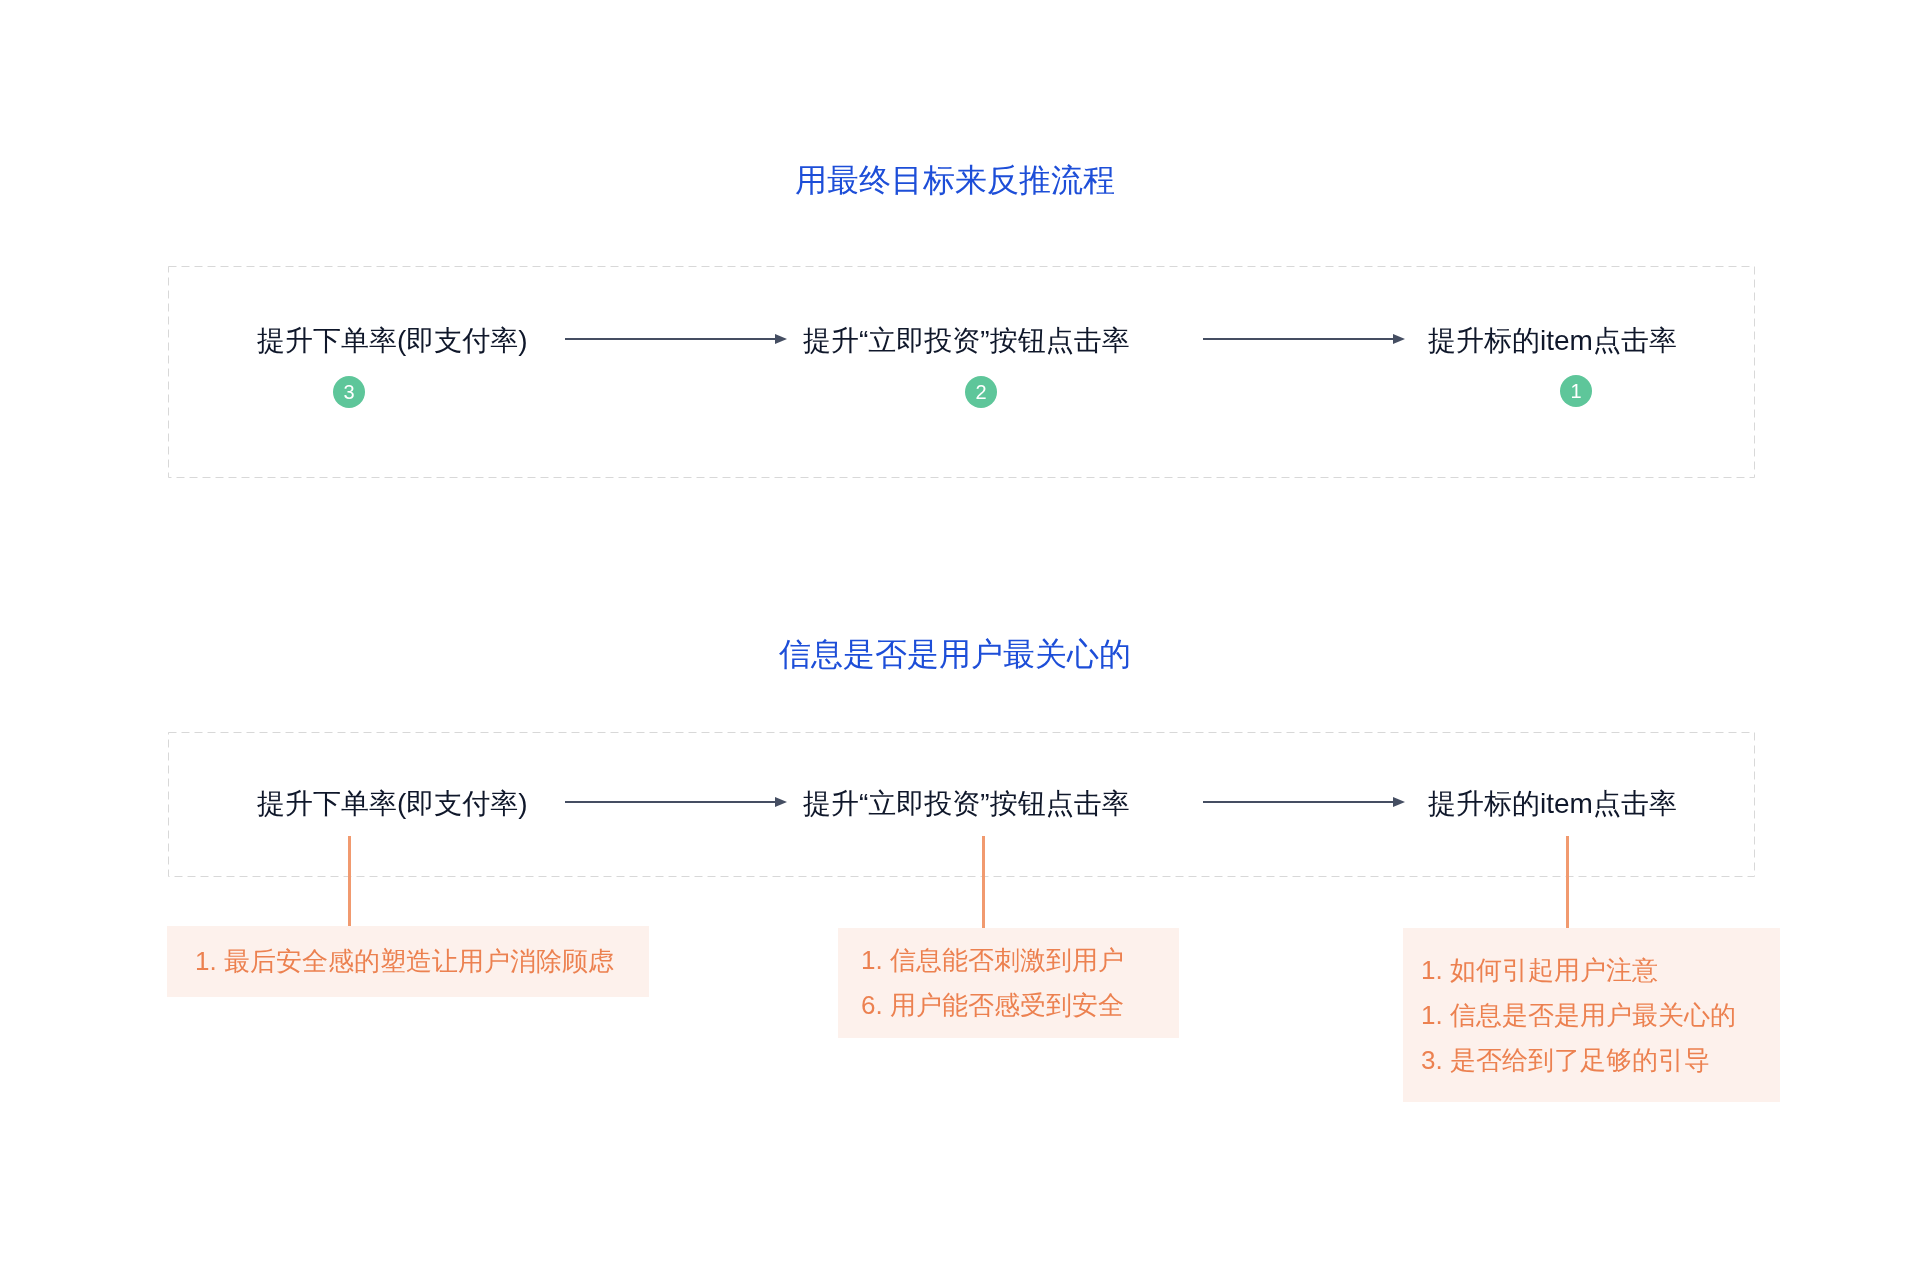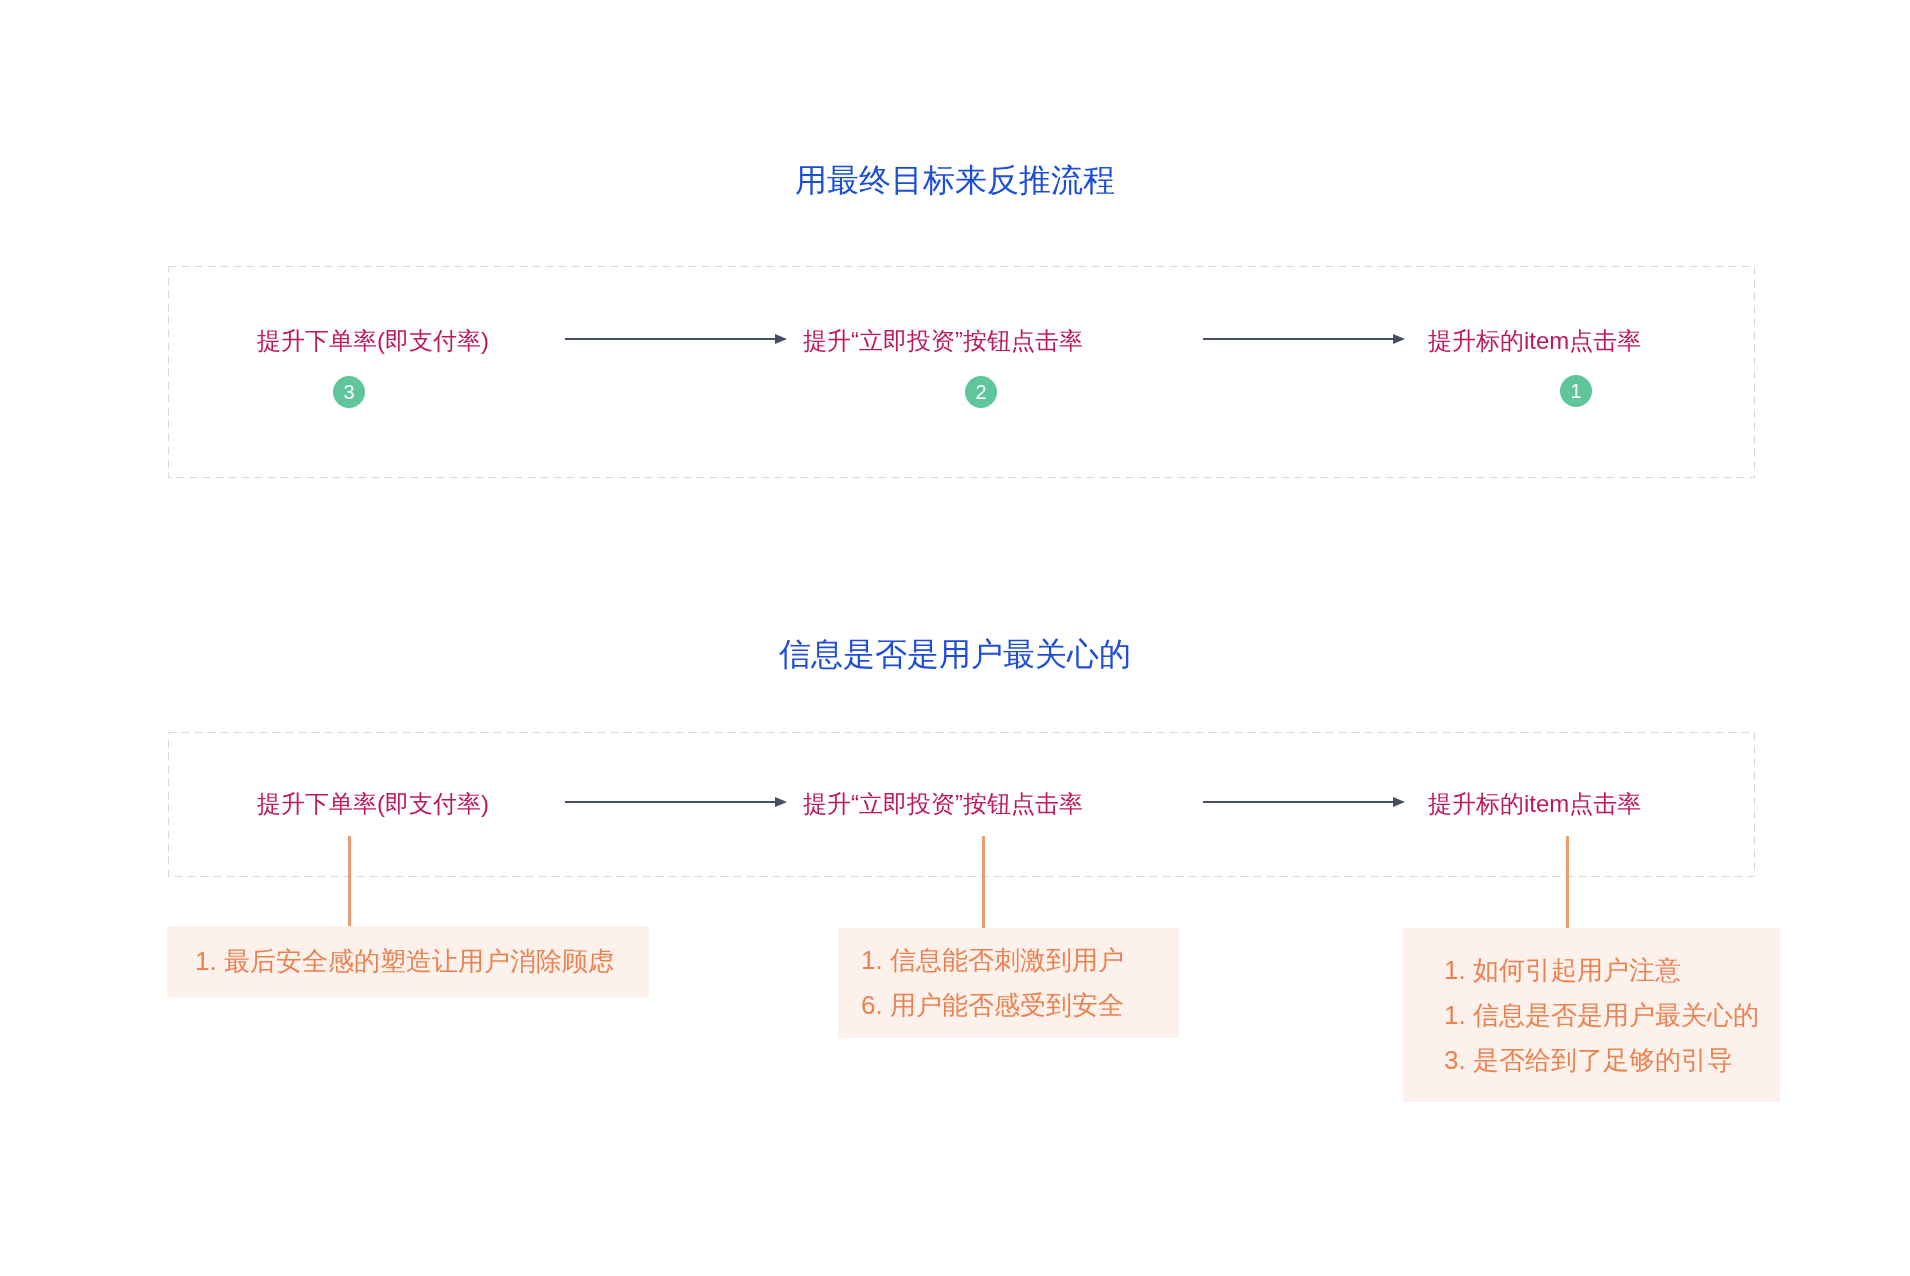--- a/index.html
+++ b/index.html
@@ -24,22 +24,22 @@
   }
   .dashed-box { position: absolute; }
   .dashed-box rect {
     fill: none;
     stroke: #d8d8d8;
     stroke-width: 1;
     stroke-dasharray: 8 5;
   }
   .node {
     position: absolute;
-    font-size: 24px;
-    color: #be185d;
+    font-size: 28px;
+    color: #0f172a;
     line-height: 32px;
     white-space: nowrap;
   }
   .arrow { position: absolute; }
   .arrow line { stroke: #454e62; stroke-width: 2; }
   .arrow polygon { fill: #454e62; }
   .badge {
     position: absolute;
     width: 32px;
     height: 32px;
@@ -130,19 +130,19 @@
 
   <div class="note" style="left:167px; top:926px; width:482px; height:71px; padding-left:28px">
     <div class="note-line">1. 最后安全感的塑造让用户消除顾虑</div>
   </div>
 
   <div class="note" style="left:838px; top:928px; width:341px; height:110px; padding-left:23px">
     <div class="note-line">1. 信息能否刺激到用户</div>
     <div class="note-line">6. 用户能否感受到安全</div>
   </div>
 
-  <div class="note" style="left:1403px; top:928px; width:377px; height:174px; padding-left:41px">
+  <div class="note" style="left:1403px; top:928px; width:377px; height:174px; padding-left:18px">
     <div class="note-line">1. 如何引起用户注意</div>
     <div class="note-line">1. 信息是否是用户最关心的</div>
     <div class="note-line">3. 是否给到了足够的引导</div>
   </div>
 
 </div>
 
 </body></html>

